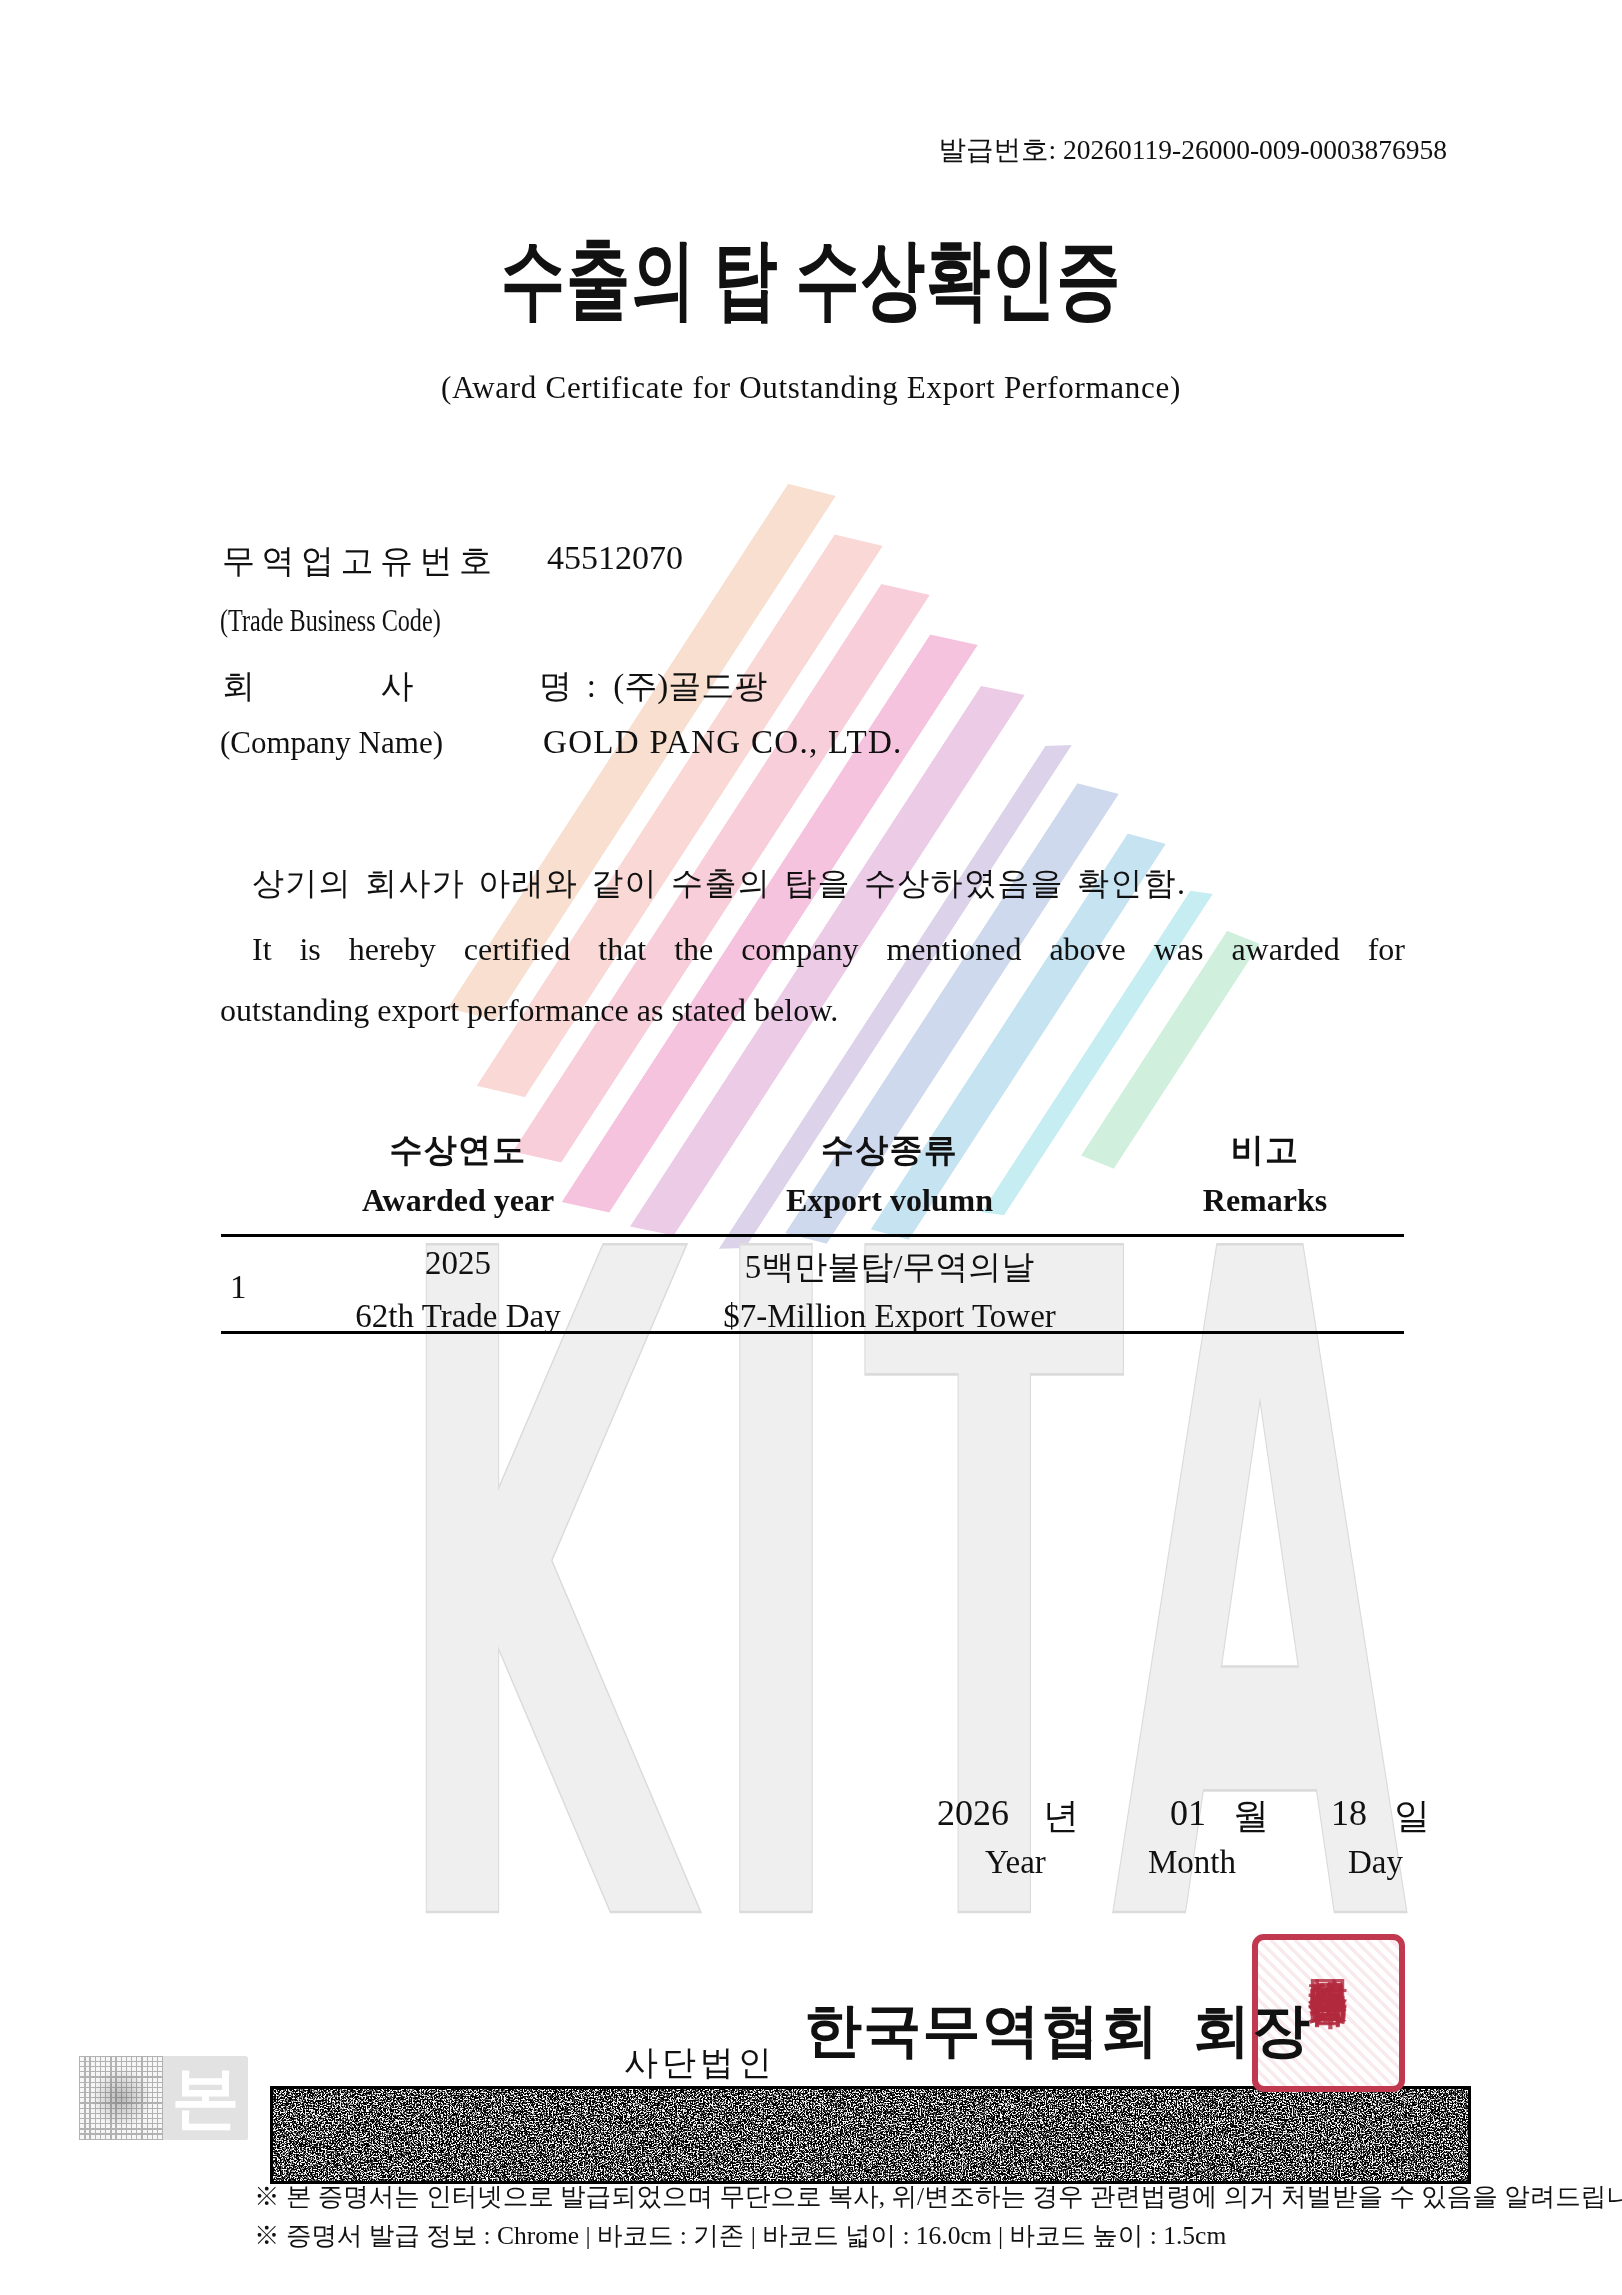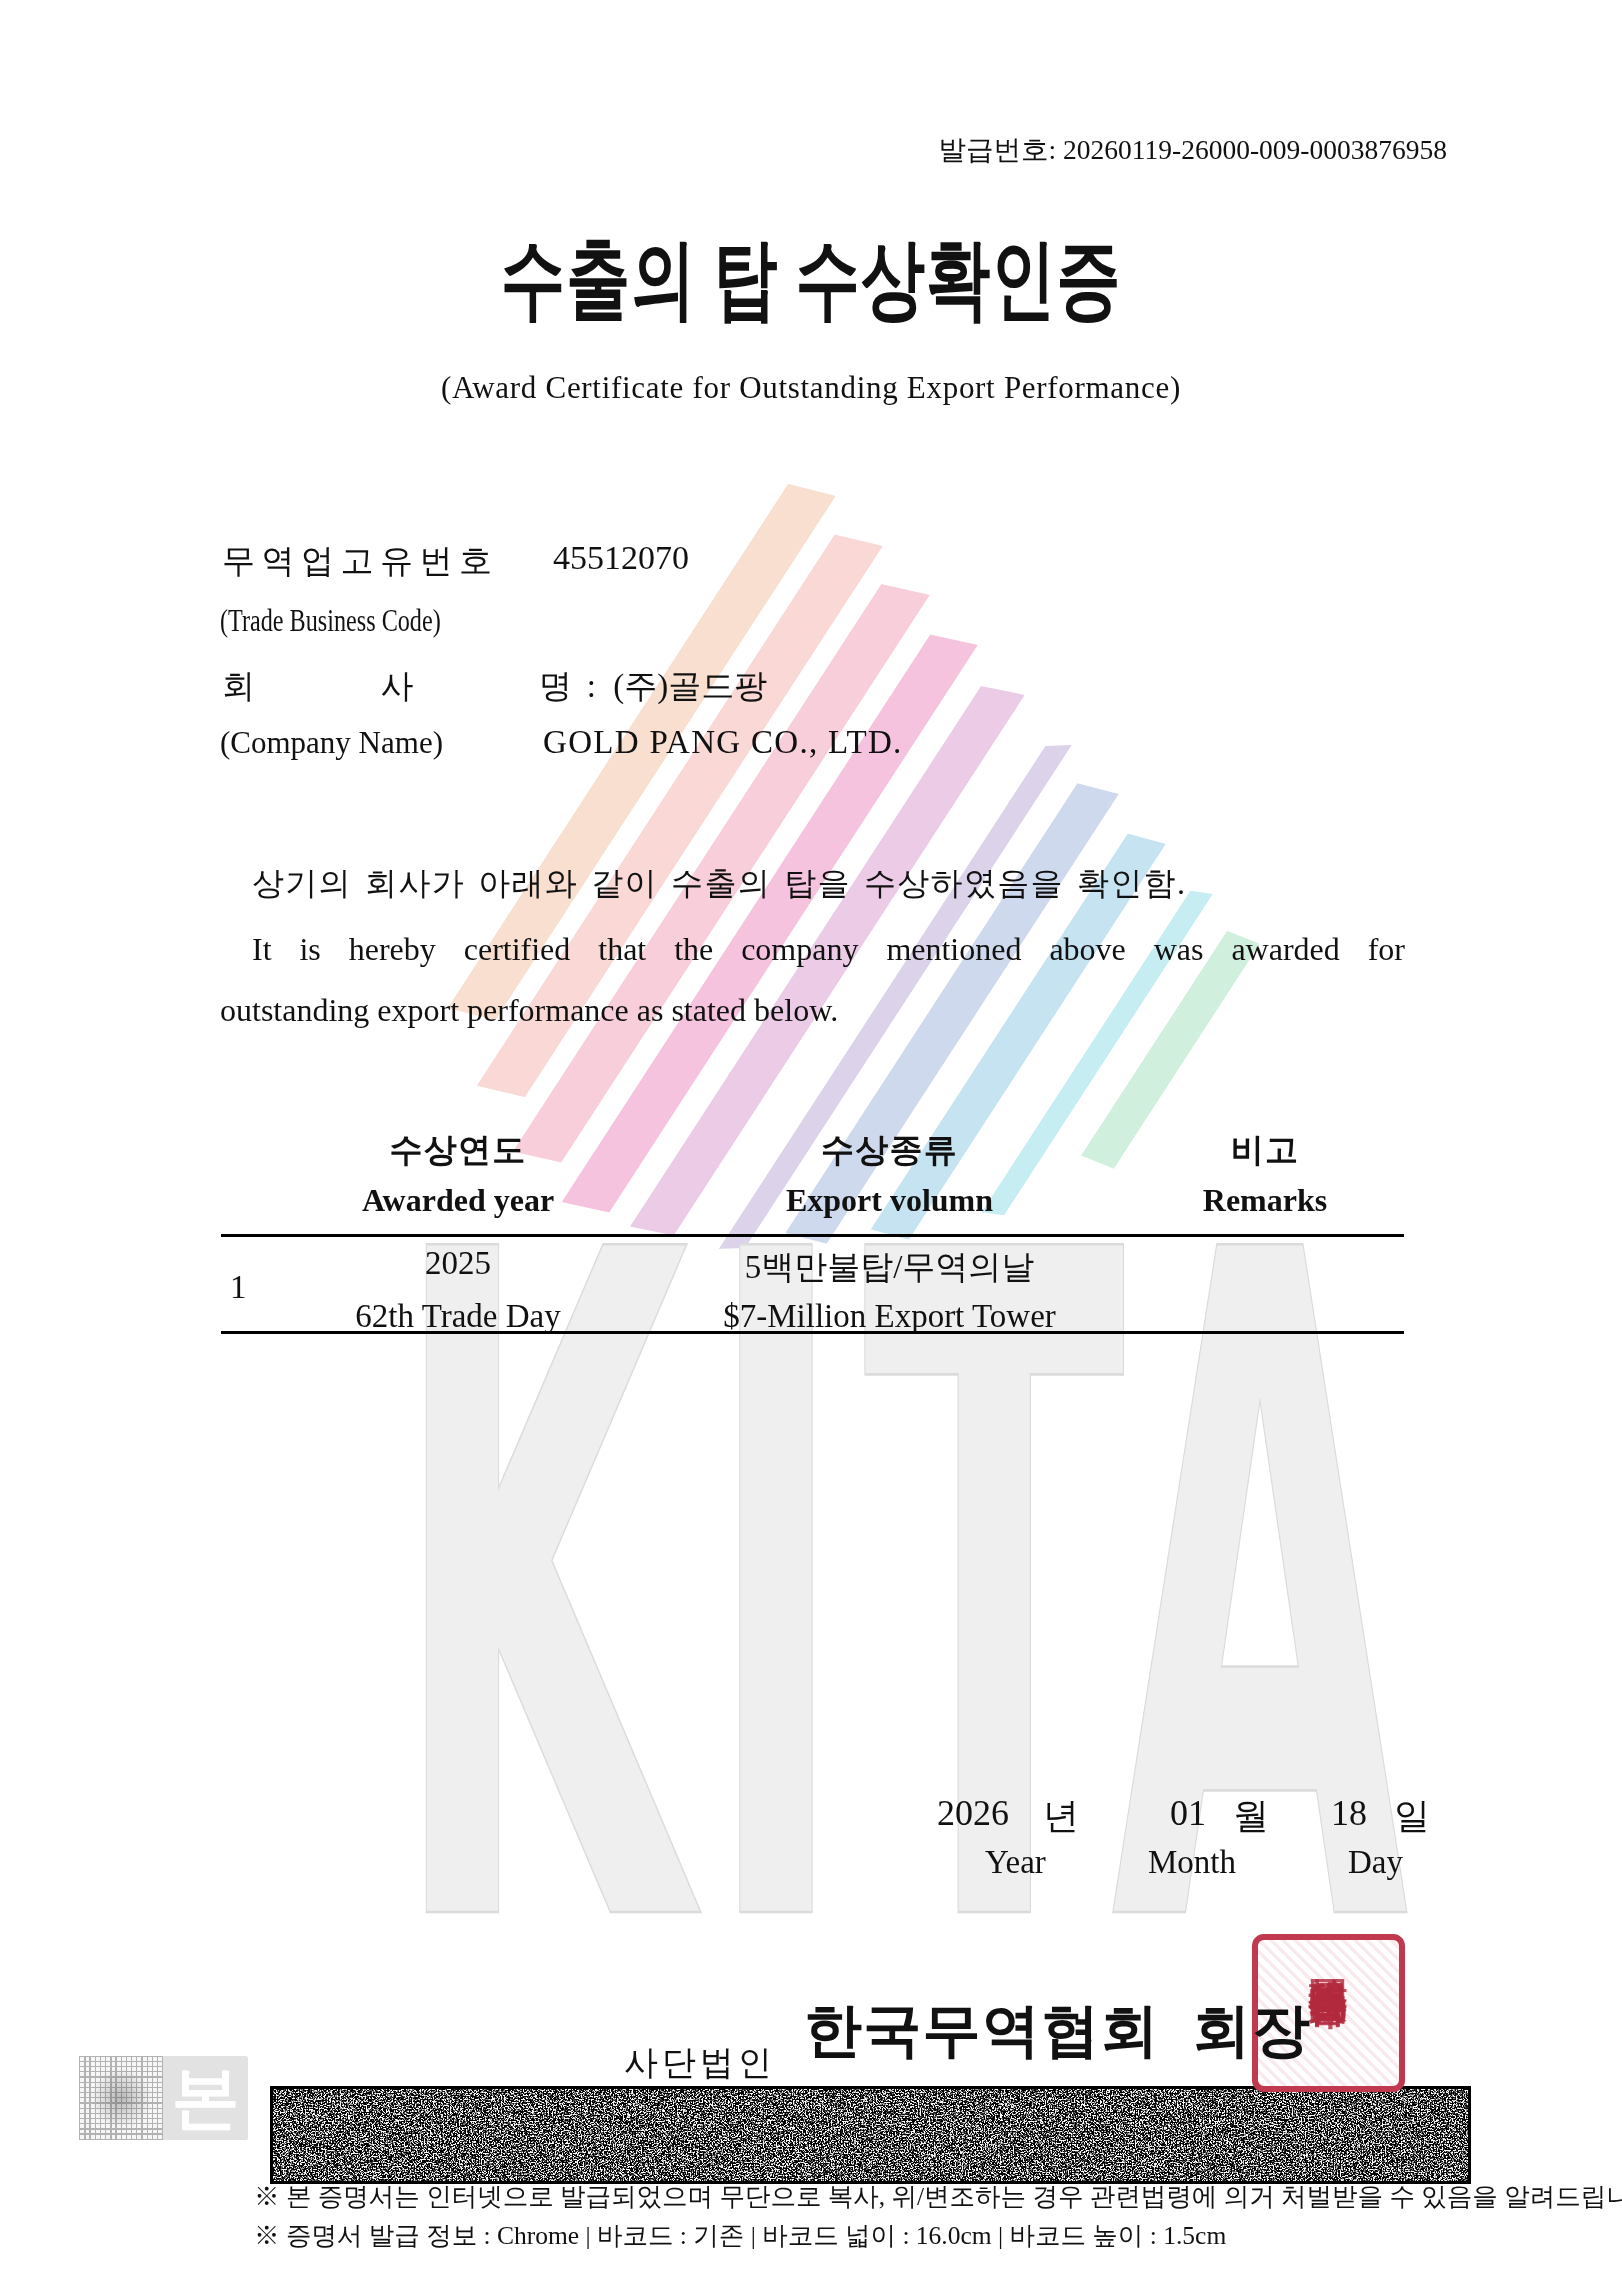--- a/index.html
+++ b/index.html
@@ -21,21 +21,21 @@
   
   #issue-line{top:132px;right:175px;font-size:27.5px;z-index:5;}
   #doc-title{top:220px;left:0;width:100%;text-align:center;z-index:5;}
   #doc-title span{display:inline-block;font-size:88px;font-weight:bold;white-space:nowrap;
       transform:scaleX(0.73);letter-spacing:1.3px;}
   #doc-subtitle{top:370px;left:0;width:100%;text-align:center;font-size:31px;z-index:5;letter-spacing:0.7px;}
 
   
   .info{z-index:5;}
   #trade-code-label{left:222px;top:539px;font-size:33px;letter-spacing:6.5px;}
-  #trade-code-value{left:547px;top:539px;font-size:34px;margin-left:6px;}
+  #trade-code-value{left:547px;top:539px;font-size:34px;}
   #trade-code-en{left:220px;top:603px;font-size:31px;transform:scaleX(0.78);transform-origin:left top;white-space:nowrap;}
   #company-row{left:222px;top:664px;font-size:33px;white-space:nowrap;}
   #company-row .jkor{display:inline-flex;width:350px;justify-content:space-between;}
   #company-row .colon{margin:0 9.2px 0 6.5px;}
   #company-label-en{left:220px;top:725px;font-size:31px;}
   #company-value-en{left:543px;top:724px;font-size:33px;letter-spacing:1.3px;}
 
   
   .para{z-index:5;font-size:32px;}
   #body-ko{left:252px;top:862px;letter-spacing:1.3px;word-spacing:3.9px;white-space:nowrap;}

